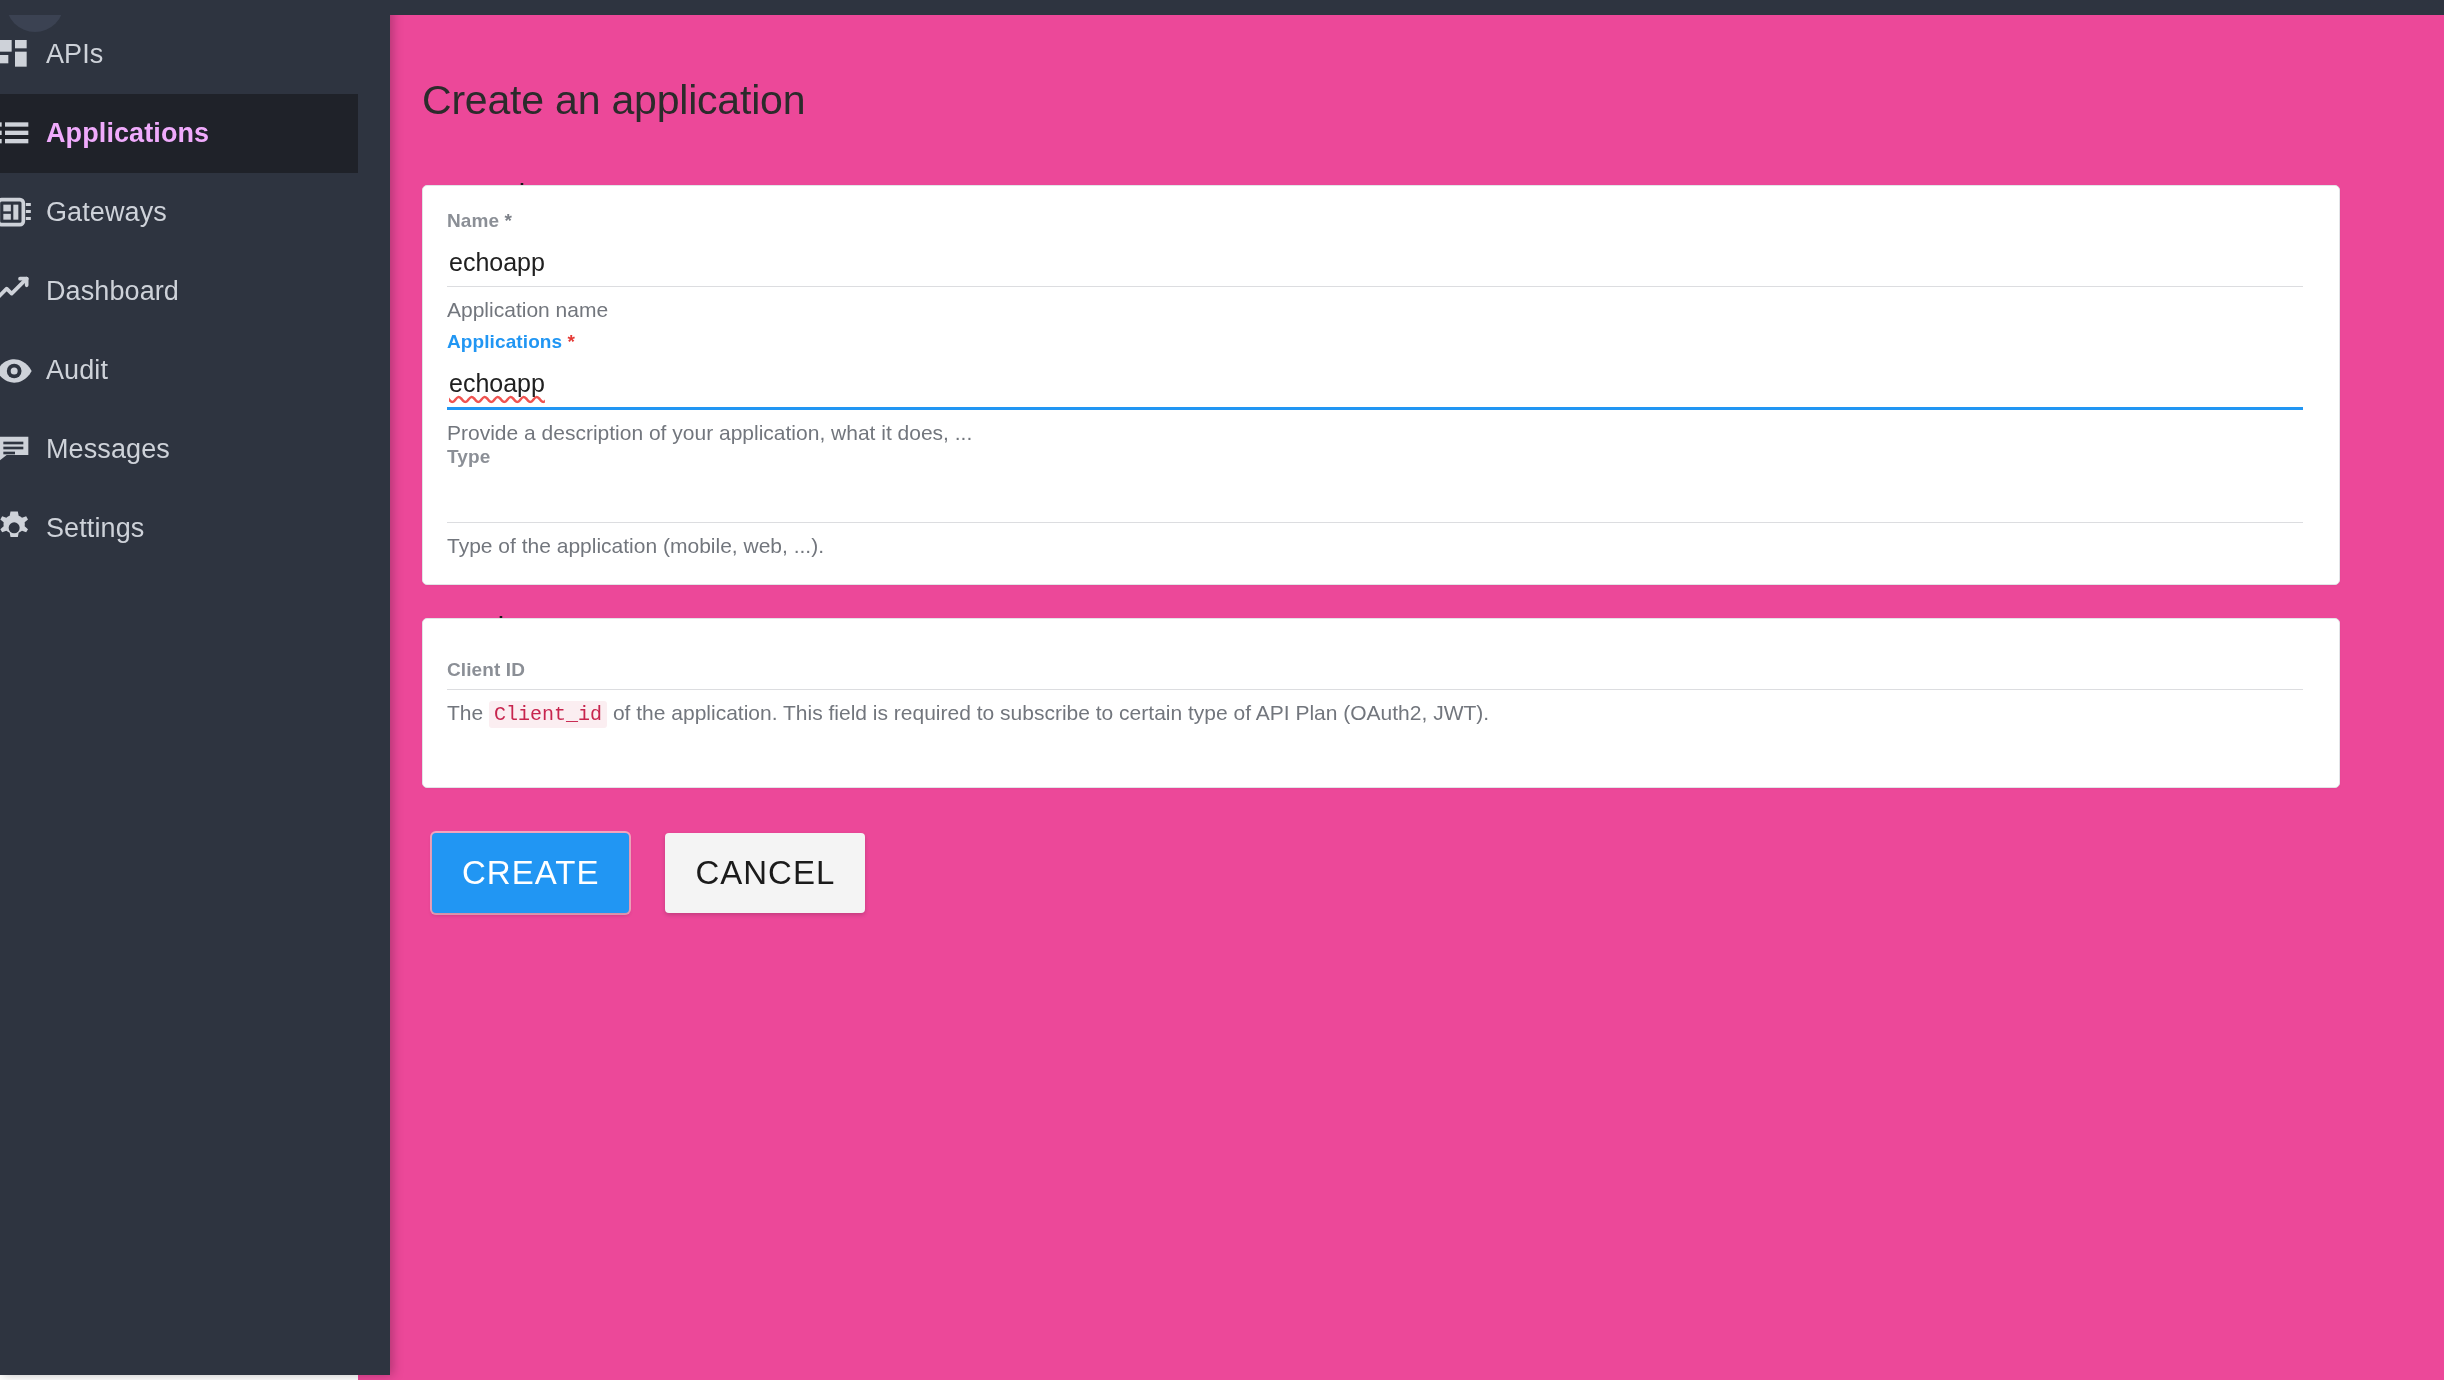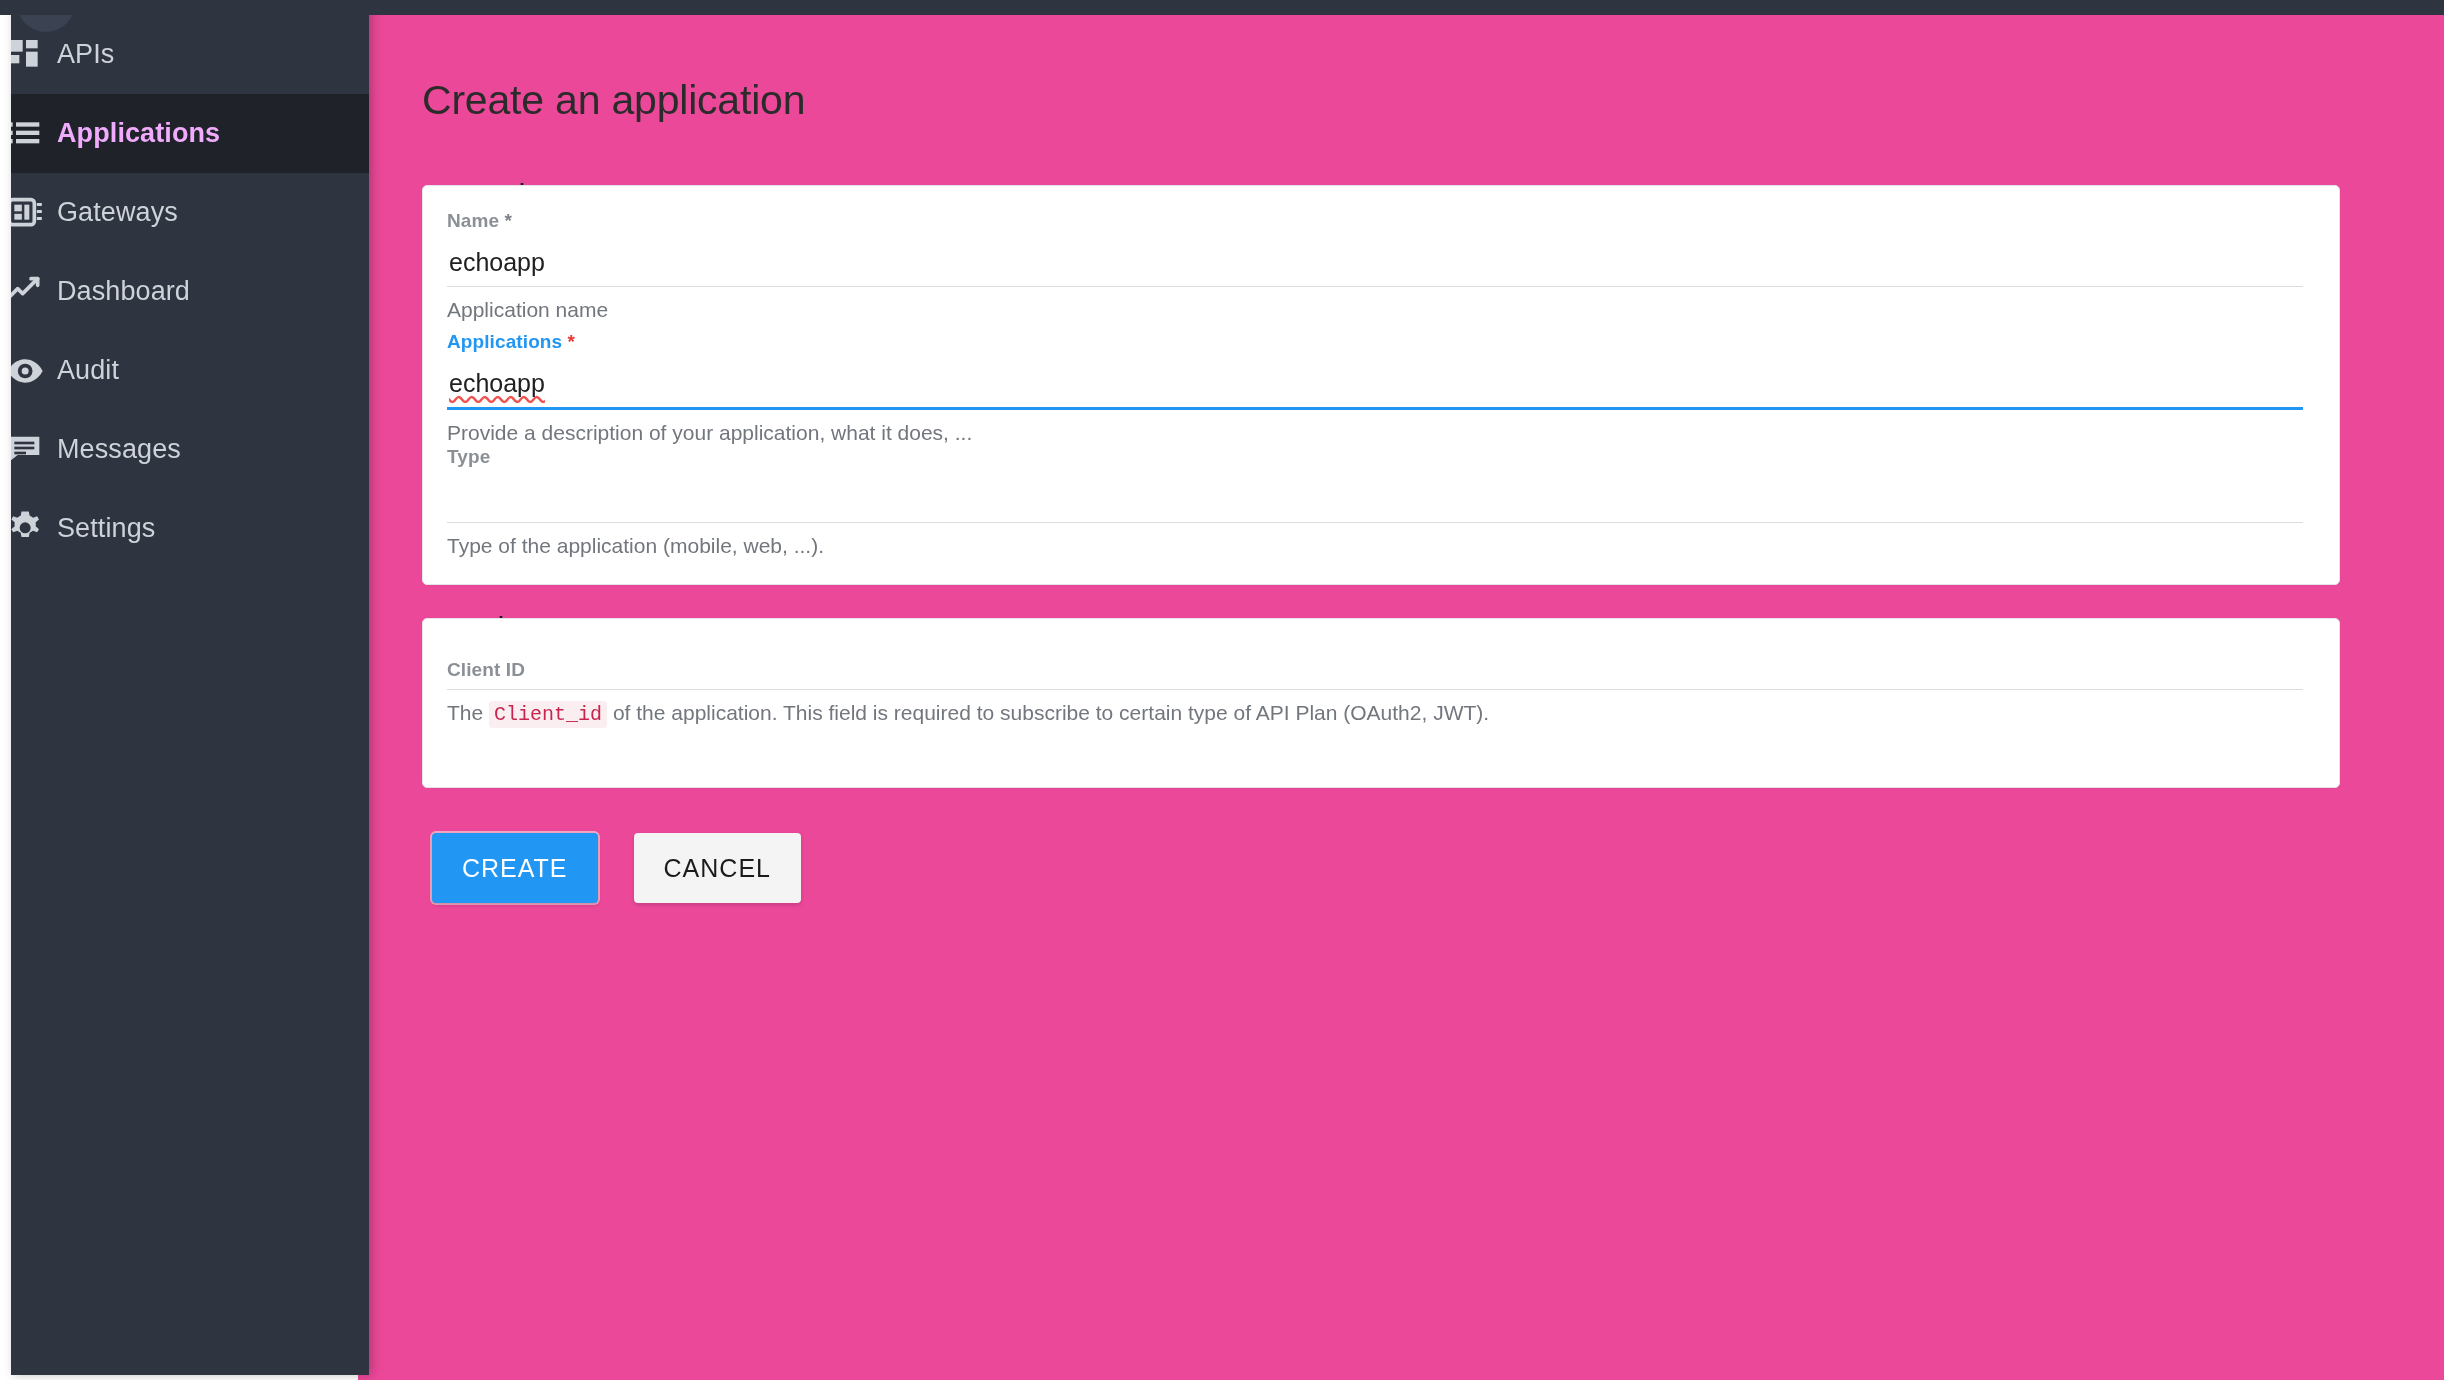--- a/index.html
+++ b/index.html
@@ -16,22 +16,22 @@
   
   .topbar {
     position: absolute; left: 0; top: 0;
     width: 2444px; height: 15px;
     background: #2e3440;
     z-index: 40;
   }
 
   
   .sidebar {
-    position: absolute; left: 11px; top: 0;
-    width: 358px; height: 1375px;
+    position: absolute; left: 0; top: 0;
+    width: 390px; height: 1375px;
     background: #2e3440;
     z-index: 30;
     box-shadow: 3px 0 10px rgba(0,0,0,.25);
     overflow: hidden;
   }
   .avatar-stub {
     position: absolute;
     left: 6px; top: -26px;
     width: 58px; height: 58px;
     border-radius: 50%;
@@ -156,27 +156,27 @@
   
   #f-name { top: 24px; }
   #f-desc { top: 145px; }
   #f-type { top: 260px; }
   #f-clientid { top: 40px; }
 
   
   .btn-row { position: absolute; left: 74px; top: 818px; display: flex; gap: 36px; }
   .btn {
     font-family: "Liberation Sans", sans-serif;
-    font-size: 25px;
+    font-size: 33px;
     letter-spacing: 1.0px;
     border: none;
     border-radius: 4px;
     cursor: pointer;
     padding: 0 30px;
-    height: 70px;
+    height: 80px;
     line-height: 66px;
   }
   .btn-primary {
     background: #2196f3;
     color: #ffffff;
     box-shadow: 0 2px 4px rgba(0,0,0,.18), 0 0 0 2px rgba(255,245,225,.55);
   }
   .btn-default {
     background: #f4f4f4;
     color: #1b1b1b;

